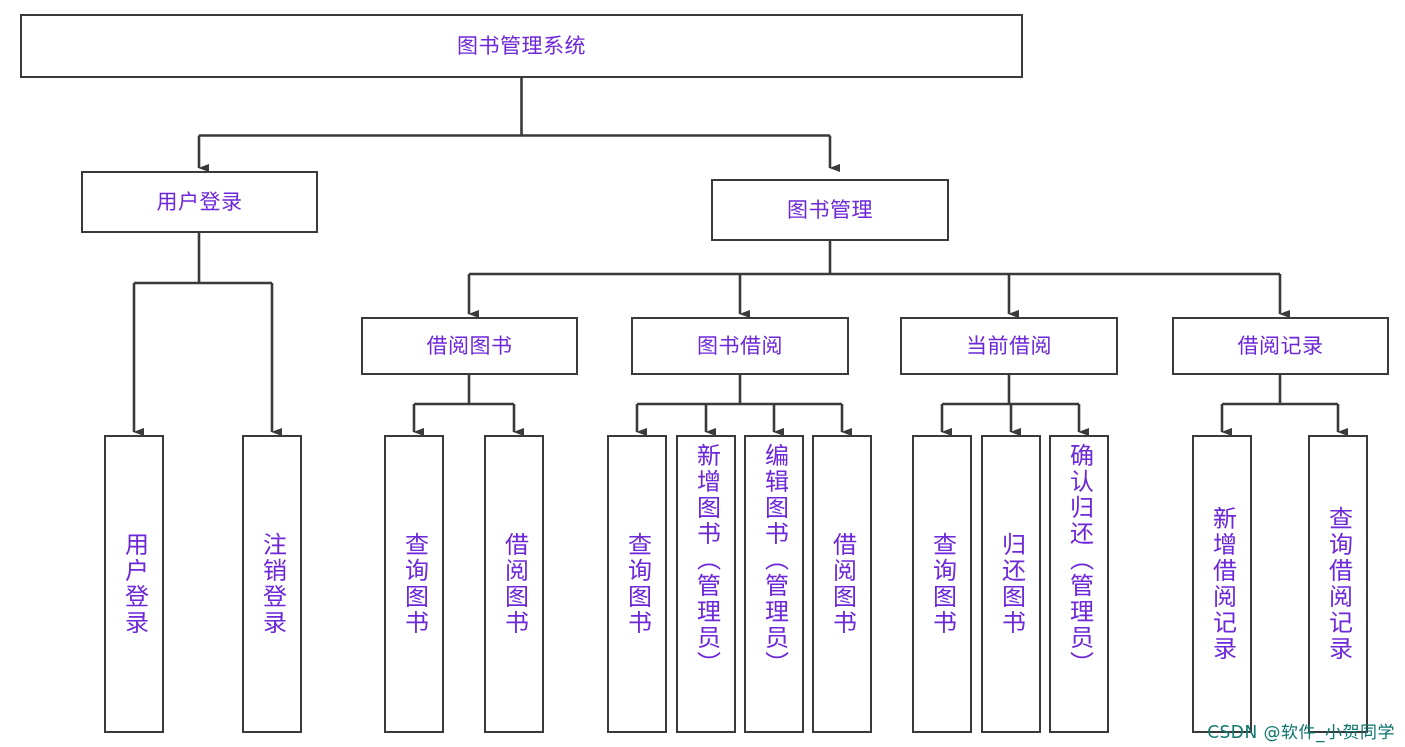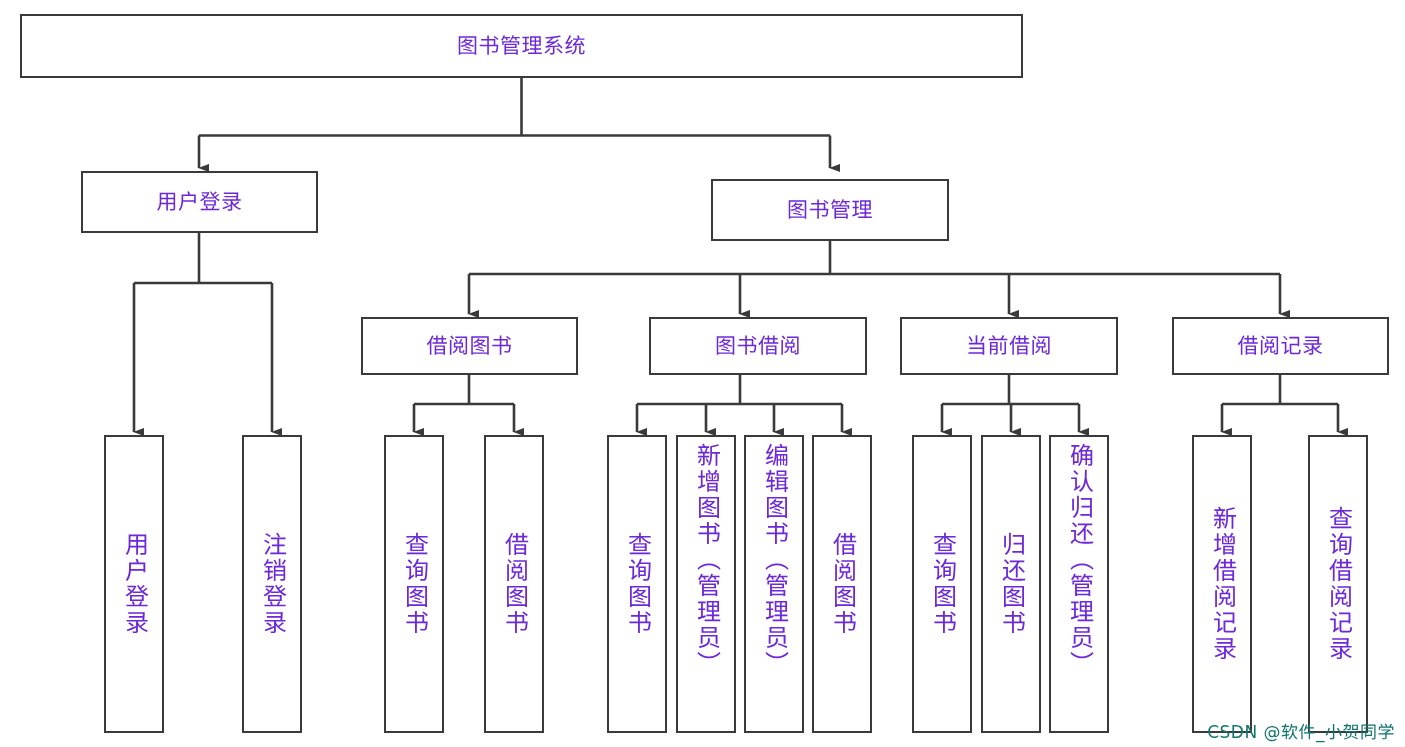--- a/index.html
+++ b/index.html
@@ -139,21 +139,21 @@
   <div class="node horiz" style="left:81px; top:171px; width:237px; height:62px;">
     <span class="node-label">用户登录</span>
   </div>
   <div class="node horiz" style="left:711px; top:171px; width:238px; height:62px;margin-top:8px;">
     <span class="node-label">图书管理</span>
   </div>
 
   <div class="node horiz" style="left:361px; top:317px; width:217px; height:58px;">
     <span class="node-label">借阅图书</span>
   </div>
-  <div class="node horiz" style="left:649px; top:317px; width:218px; height:58px;">
+  <div class="node horiz" style="left:631px; top:317px; width:218px; height:58px;">
     <span class="node-label">图书借阅</span>
   </div>
   <div class="node horiz" style="left:900px; top:317px; width:218px; height:58px;">
     <span class="node-label">当前借阅</span>
   </div>
   <div class="node horiz" style="left:1172px; top:317px; width:217px; height:58px;">
     <span class="node-label">借阅记录</span>
   </div>
 
   <div class="node vert centered" style="left:104px; top:435px; width:60px; height:298px;">

